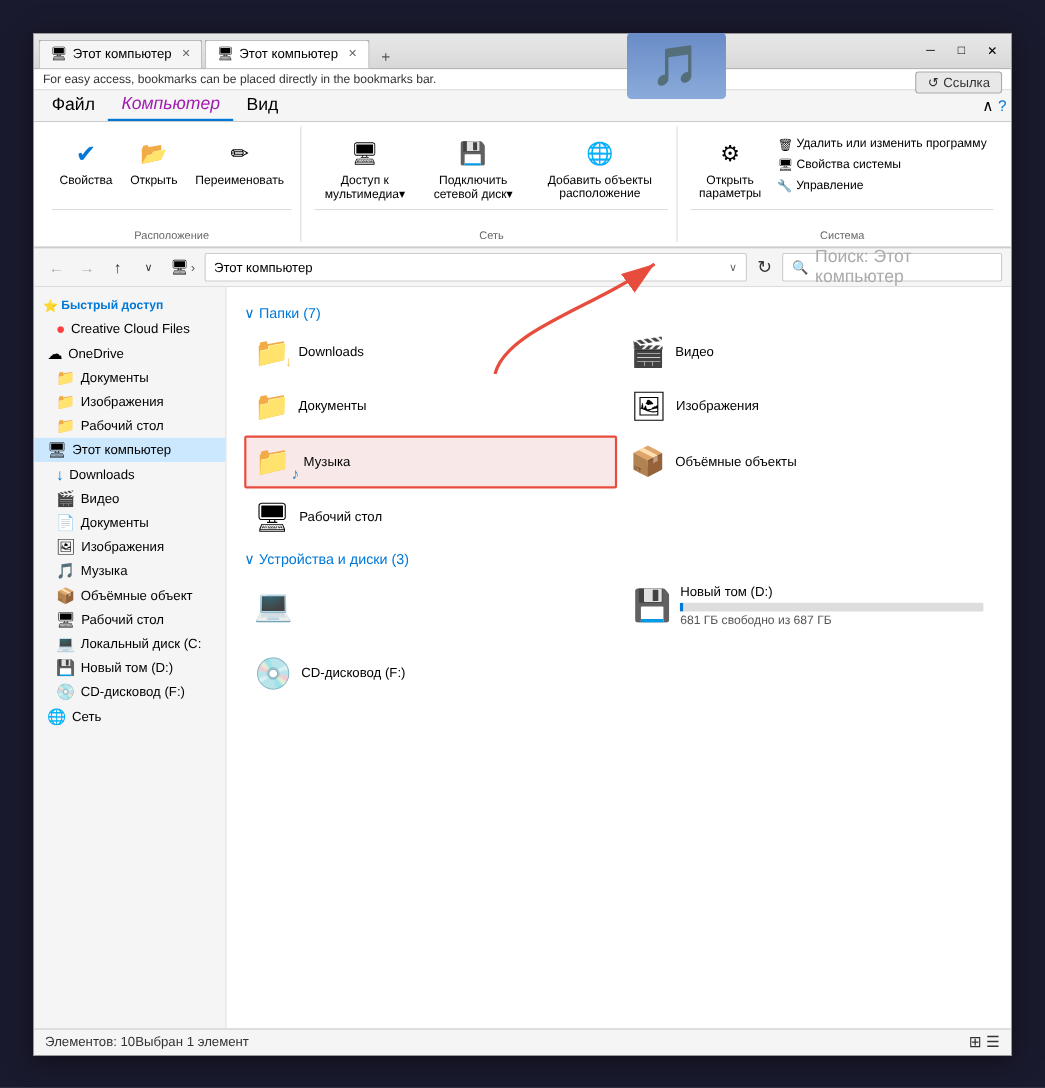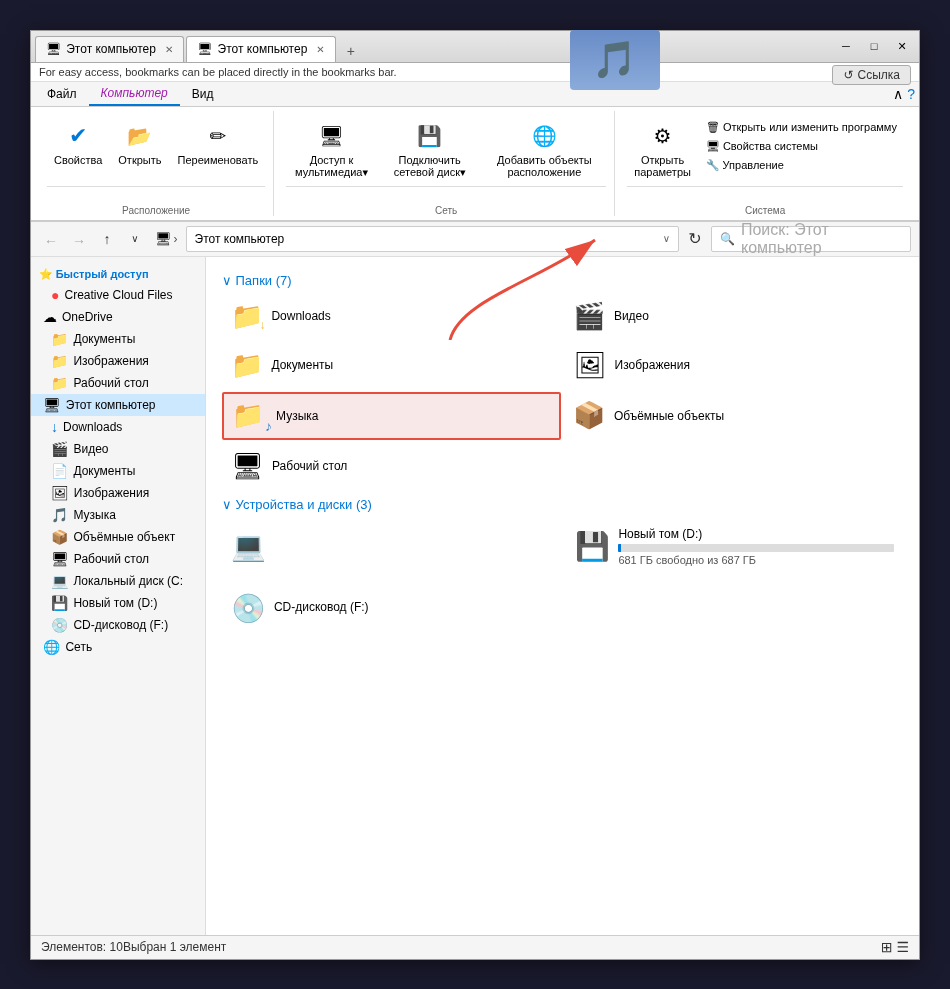--- a/index.html
+++ b/index.html
@@ -96,21 +96,21 @@
       border-bottom: 1px solid #ddd;
     }
     .ribbon-tabs {
       display: flex;
       padding: 0 4px;
       background: #f5f5f5;
       border-bottom: 1px solid #ccc;
     }
     .ribbon-tab {
       padding: 4px 12px;
-      font-size: 12px;
+      font-size: 16px;
       cursor: pointer;
       border: none;
       background: transparent;
     }
     .ribbon-tab.active {
       border-bottom: 2px solid #0078d7;
       color: #a21caf;
       font-style: italic;
     }
     .ribbon-content {
@@ -465,21 +465,21 @@
 
     <div class="ribbon-group" style="flex:1;">
       <div class="ribbon-group-items" style="align-items:flex-start;">
         <div class="ribbon-btn" style="min-width:56px;">
           <div class="ribbon-btn-icon">⚙</div>
           <span>Открыть параметры</span>
         </div>
         <div style="display:flex; flex-direction:column; gap:2px; padding-top:4px;">
           <div class="ribbon-btn-small">
             <span>🗑</span>
-            <span>Открыть или изменить программу</span>
+            <span>Удалить или изменить программу</span>
           </div>
           <div class="ribbon-btn-small">
             <span>🖥</span>
             <span>Свойства системы</span>
           </div>
           <div class="ribbon-btn-small">
             <span>🔧</span>
             <span>Управление</span>
           </div>
         </div>

